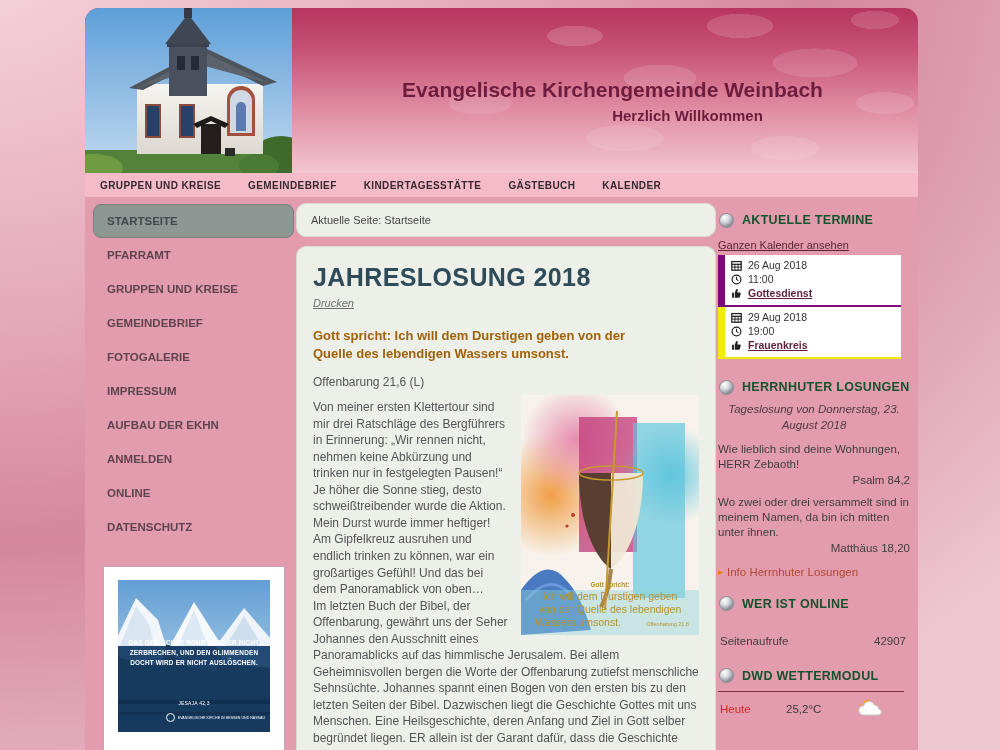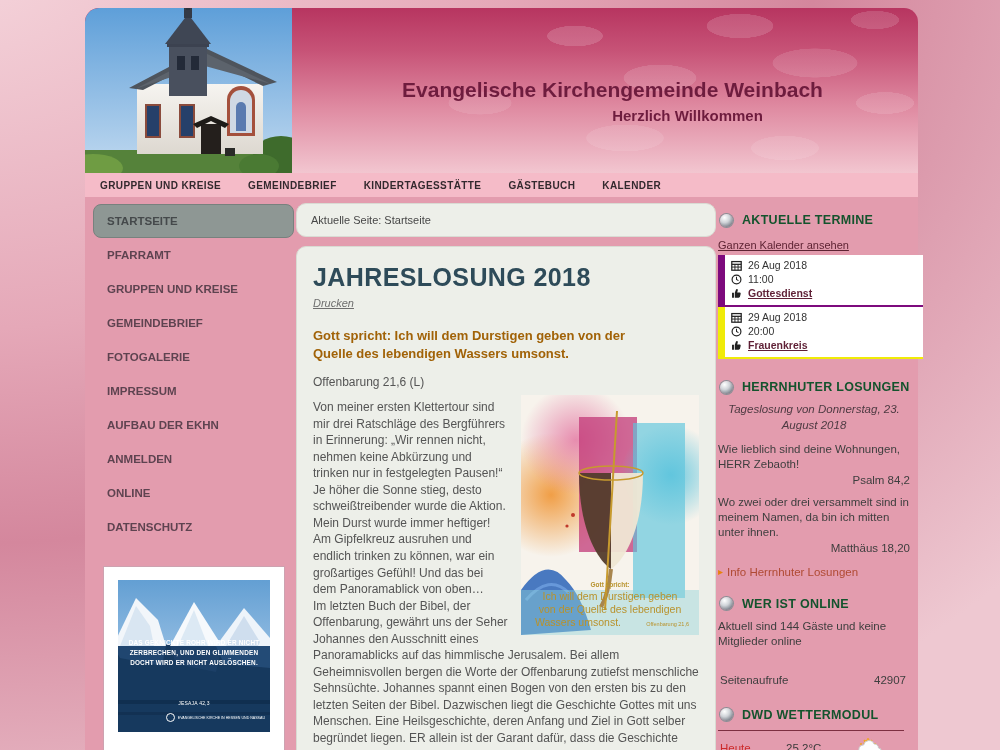--- a/index.html
+++ b/index.html
@@ -64,21 +64,21 @@
   .artfig{float:right;width:178px;height:240px;margin:6px 0 6px 12px;position:relative;background:#f7f4ee;box-shadow:0 0 0 1px #e3ded4 inset;}
   .contentbox p{font-size:12px;line-height:1.38;color:#545454;margin:10px 0 0;}
 
   
   .rightcol{position:absolute;left:633px;top:8px;width:192px;color:#3d3d3d;}
   .sechead{display:flex;align-items:center;gap:9px;font-size:12.5px;font-weight:bold;color:#14532d;letter-spacing:.3px;margin:8px 0 8px 2px;}
   .sphere{width:13px;height:13px;border-radius:50%;flex:0 0 auto;
     background:radial-gradient(circle at 35% 28%, #ffffff 0%, #cfd3d8 40%, #878d96 72%, #565b63 100%);
     box-shadow:0 0 0 1px #8b8f96;}
   .callink{font-size:11px;color:#5e2333;text-decoration:underline;cursor:pointer;}
-  .events{margin-top:2px;background:#fff;width:205px;}
+  .events{margin-top:2px;background:#fff;width:183px;}
   .event{border-left:7px solid #800080;border-bottom:2px solid #800080;padding:3px 6px 4px;}
   .evline{display:flex;align-items:center;gap:6px;font-size:10.5px;color:#333;line-height:13px;margin:1px 0;}
   .evline svg{flex:0 0 auto;}
   .evtitle{font-weight:bold;color:#5e1f35;text-decoration:underline;cursor:pointer;}
   .tageslosung{font-style:italic;text-align:center;color:#4e3a42;font-size:11.5px;line-height:1.35;margin:4px 0 2px;}
   .verse{margin-top:9px;font-size:11.5px;color:#3e3e3e;line-height:1.3;}
   .vref{text-align:right;font-size:11.5px;color:#3e3e3e;margin-top:2px;}
   .inforow{margin-top:12px;display:flex;align-items:center;gap:4px;}
   .inforow .arrow{color:#e8820c;font-size:10px;}
   .infolink{font-size:11.5px;color:#b04a33;cursor:pointer;}
@@ -314,21 +314,21 @@
                 <line x1="9" y1="5.5" x2="9" y2="13" stroke="#222" stroke-width="1.2"></line>
                 <line x1="1" y1="9" x2="13" y2="9" stroke="#222" stroke-width="1.2"></line>
               </svg>
             <span>29 Aug 2018</span>
           </div>
           <div class="evline">
             <svg width="11" height="11" viewBox="0 0 14 14">
                 <circle cx="7" cy="7" r="5.6" fill="none" stroke="#222" stroke-width="1.5"></circle>
                 <path d="M7 3.5 V7 L9.5 8.5" fill="none" stroke="#222" stroke-width="1.3"></path>
               </svg>
-            <span>20:00</span>
+            <span>19:00</span>
           </div>
           <div class="evline">
             <svg width="11" height="11" viewBox="0 0 16 16">
                 <path d="M1.5 7h2.8v7H1.5z M5.5 14h5.6c1 0 1.8-.6 2-1.5l1-4c.2-1-.5-1.9-1.5-1.9H9l.9-3.2c.2-.9-.4-1.9-1.4-1.9-.5 0-1 .3-1.2.7L5.5 7z" fill="#222"></path>
               </svg>
             <a class="evtitle">Frauenkreis</a>
           </div>
         </div>
       </div>
 
@@ -343,21 +343,20 @@
       <div class="vref">Matthäus 18,20</div>
       <div class="inforow">
         <span class="arrow">▸</span>
         <a class="infolink">Info Herrnhuter Losungen</a>
       </div>
 
       <div class="sechead" style="margin-top:19px">
         <span class="sphere"></span>
         <span>WER IST ONLINE</span>
       </div>
-      <div class="onlinetext">Aktuell sind 144 Gäste und keine Mitglieder online</div>
       <div class="hitsrow">
         <span>Seitenaufrufe</span>
         <span>42907</span>
       </div>
 
       <div class="sechead" style="margin-top:22px">
         <span class="sphere"></span>
         <span>DWD WETTERMODUL</span>
       </div>
       <table class="wtable">

